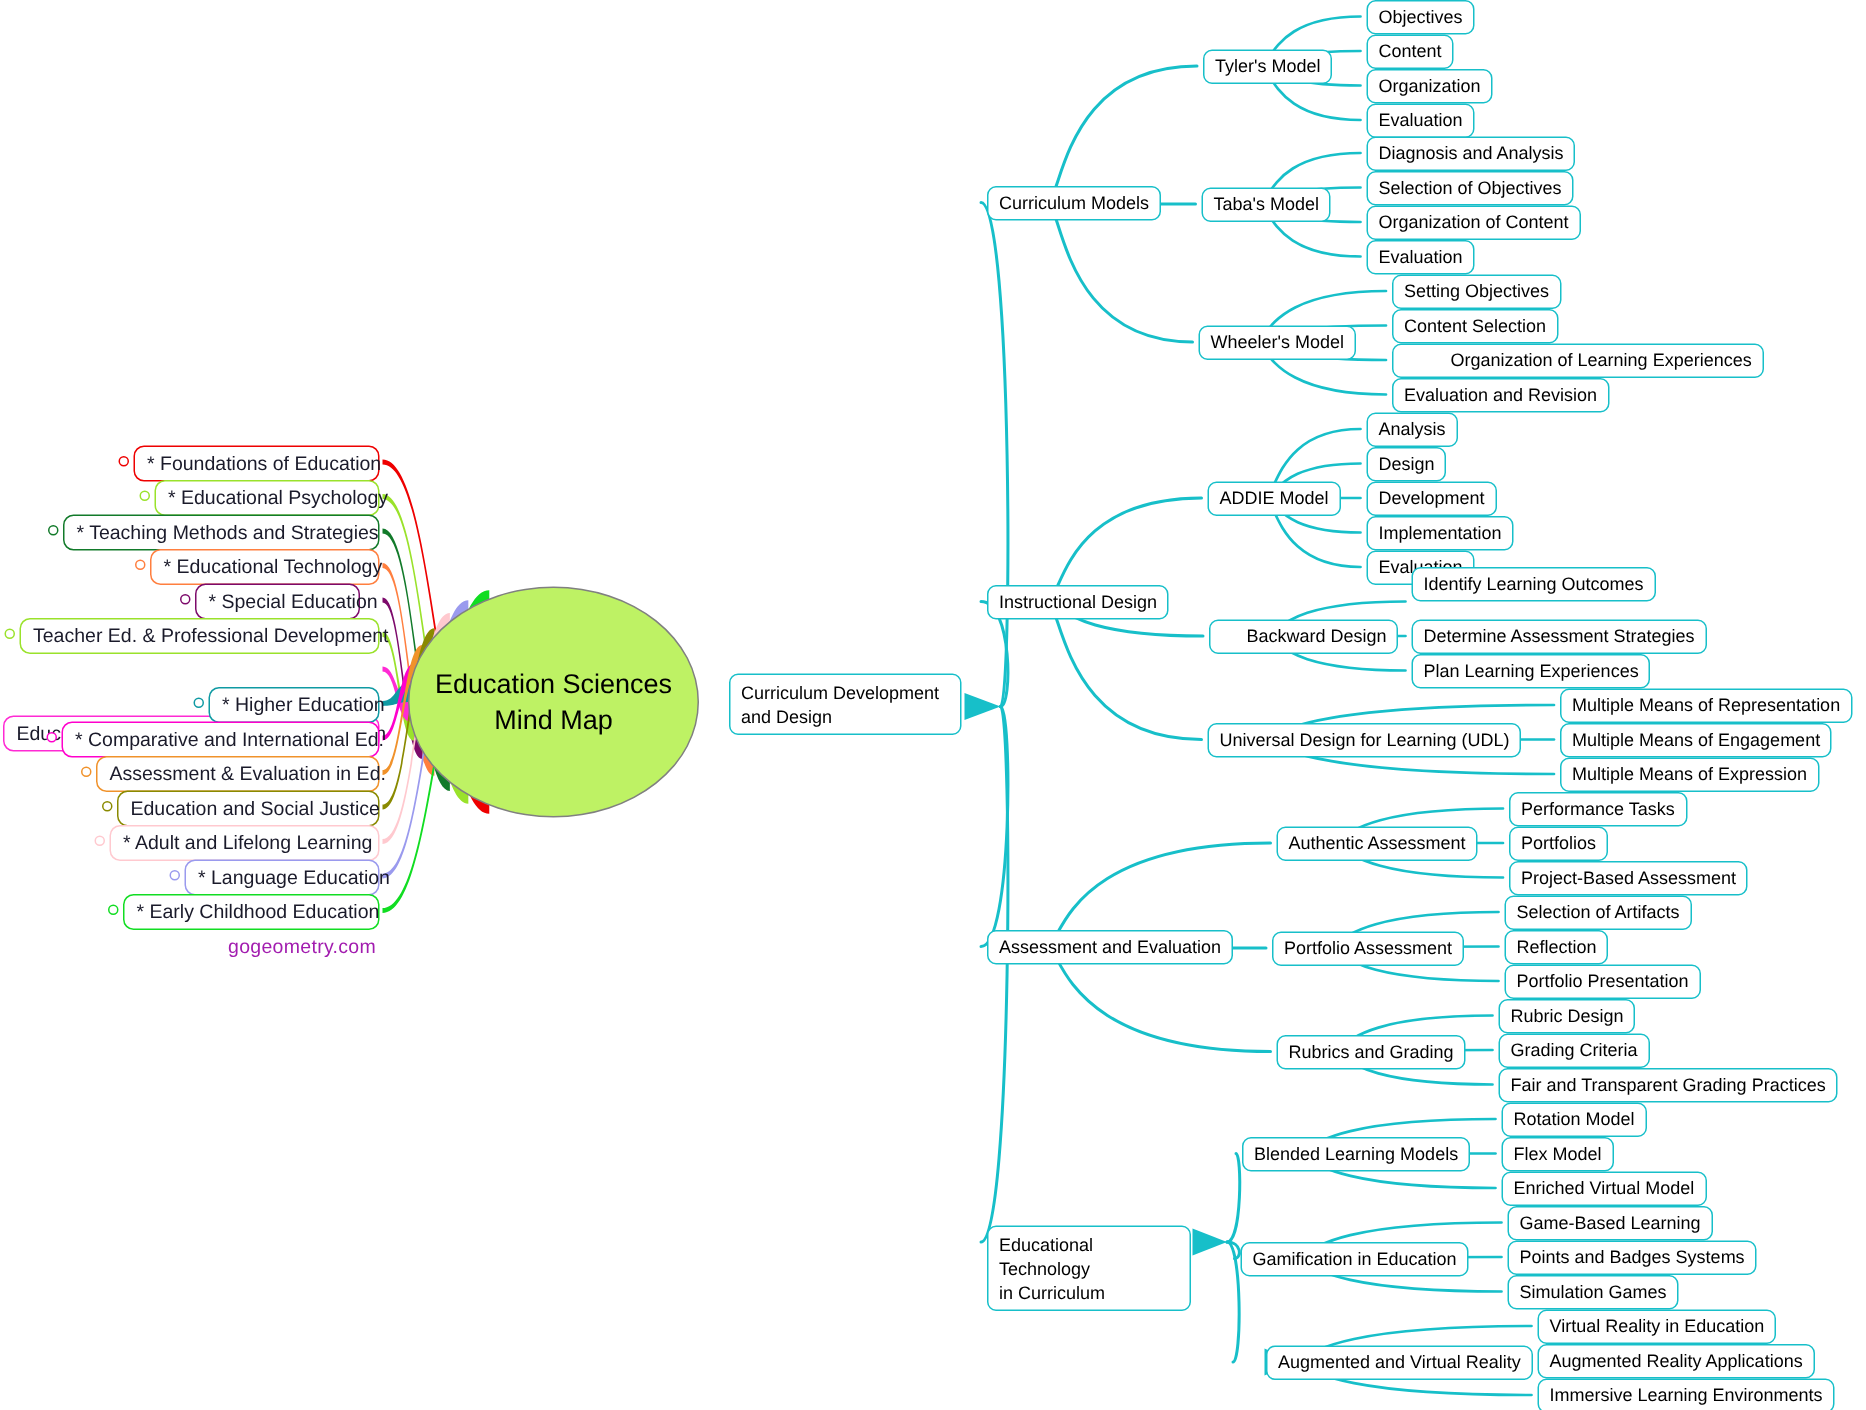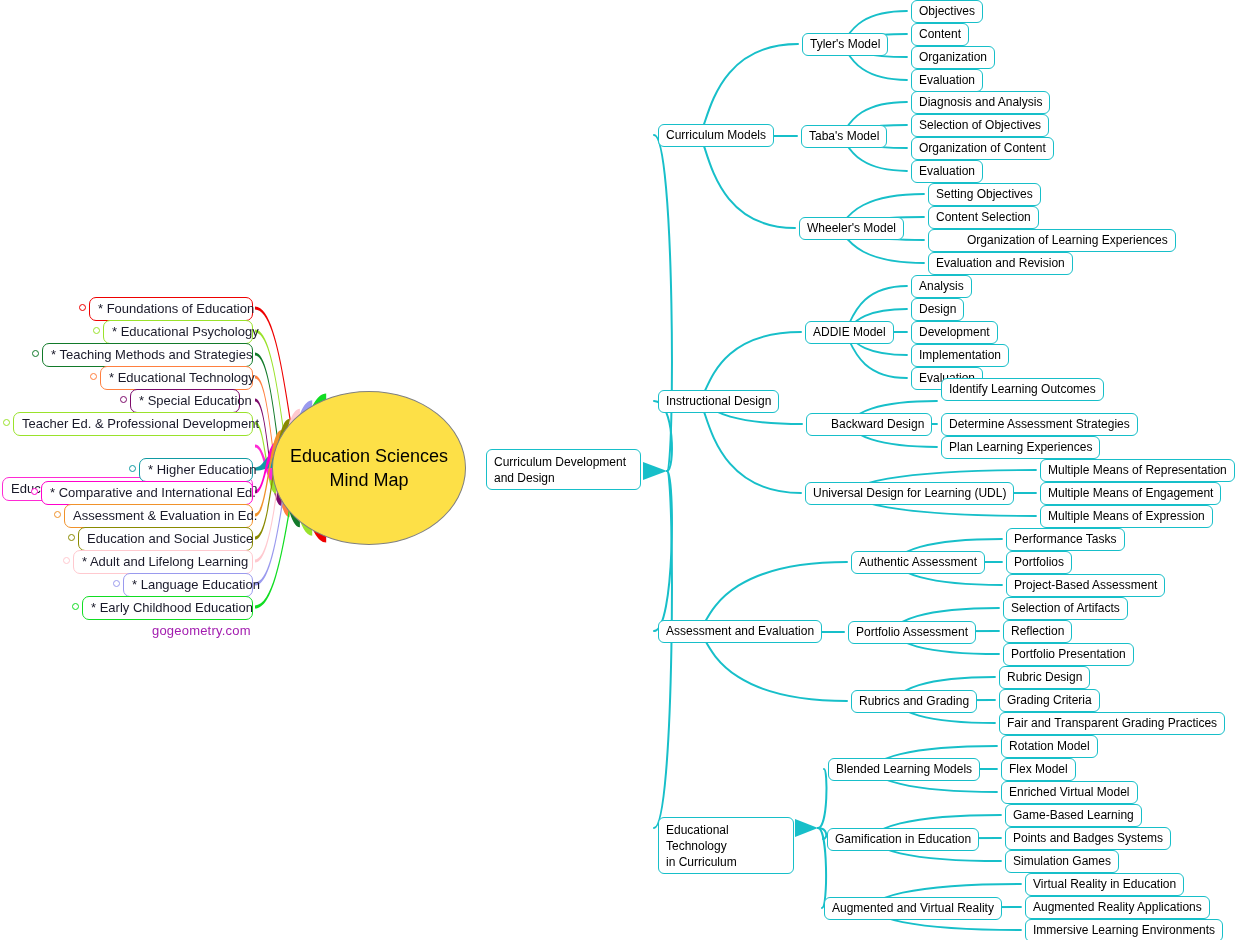--- a/index.html
+++ b/index.html
@@ -4,21 +4,21 @@
 <style>
   html,body{margin:0;padding:0;background:#ffffff;}
   body{width:1244px;height:940px;position:relative;overflow:hidden;
        font-family:"Liberation Sans","DejaVu Sans",sans-serif;}
   #canvas{position:absolute;left:0;top:0;width:1244px;height:940px;}
   svg.links{position:absolute;left:0;top:0;width:1244px;height:940px;pointer-events:none;}
 
   
   .center-node{
     position:absolute;left:272px;top:391px;width:194px;height:154px;
-    border-radius:50%;background:#fde047;border:1px solid #808080;
+    border-radius:50%;background:#bef264;border:1px solid #808080;
     display:flex;flex-direction:column;align-items:center;justify-content:center;
     box-sizing:border-box;z-index:5;
   }
   .center-node .line{
     font-size:18px;color:#000;font-weight:400;line-height:24px;text-align:center;
     white-space:nowrap;
   }
 
   
   .node{
@@ -273,20 +273,20 @@
         <div>in Curriculum</div>
       </div>
       <div class="node" style="left: 828px; top: 758px;"><span>Blended Learning Models</span></div>
       <div class="node" style="left: 1001px; top: 735px;"><span>Rotation Model</span></div>
       <div class="node" style="left: 1001px; top: 758px;"><span>Flex Model</span></div>
       <div class="node" style="left: 1001px; top: 781px;"><span>Enriched Virtual Model</span></div>
       <div class="node" style="left: 827px; top: 828px;"><span>Gamification in Education</span></div>
       <div class="node" style="left: 1005px; top: 804px;"><span>Game-Based Learning</span></div>
       <div class="node" style="left: 1005px; top: 827px;"><span>Points and Badges Systems</span></div>
       <div class="node" style="left: 1005px; top: 850px;"><span>Simulation Games</span></div>
-      <div class="node" style="left: 824px; top: 897px; text-align: right;"><span>Augmented and Virtual Reality</span></div>
+      <div class="node" style="left: 844px; top: 897px; text-align: right;"><span>Augmented and Virtual Reality</span></div>
       <div class="node" style="left: 1025px; top: 873px;"><span>Virtual Reality in Education</span></div>
       <div class="node" style="left: 1025px; top: 896px;"><span>Augmented Reality Applications</span></div>
       <div class="node" style="left: 1025px; top: 919px;"><span>Immersive Learning Environments</span></div>
     </div>
 
   <div class="watermark">gogeometry.com</div>
 </div>
 
 </body></html>

